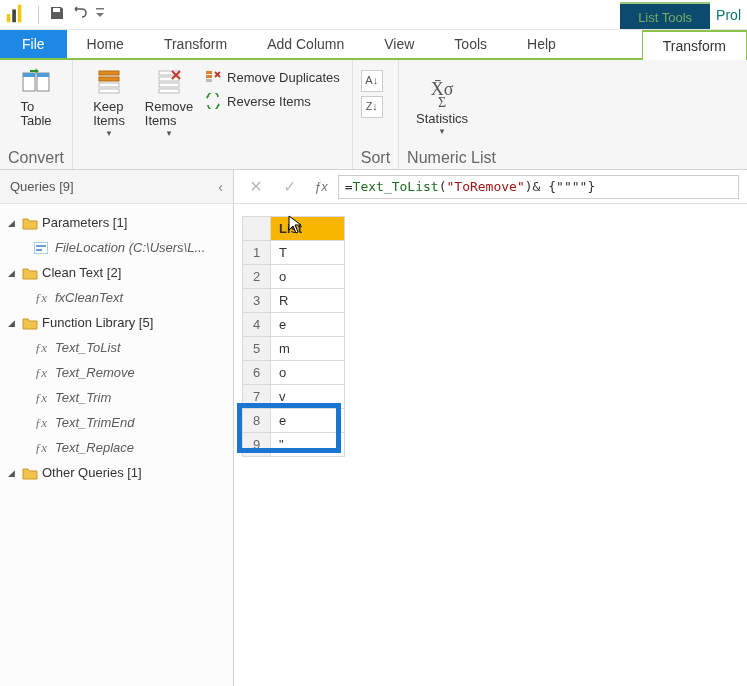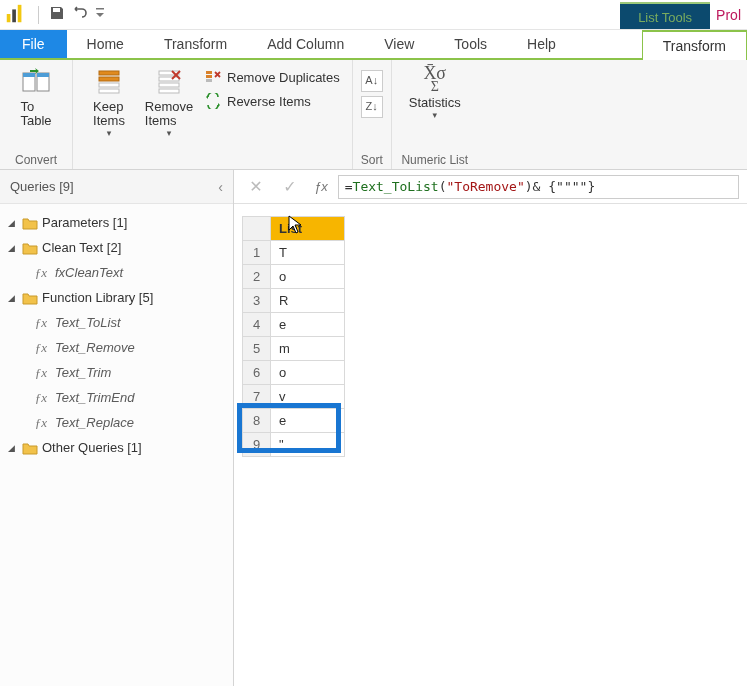--- a/index.html
+++ b/index.html
@@ -46,21 +46,21 @@
   .ctx-tab {
     background: #0c4a6e;
     color: #7aac5e;
     border-top: 2px solid #9cc87a;
     padding: 6px 18px 4px;
     font-size: 13px;
   }
   .title-right {
     padding: 0 6px;
     font-size: 14px;
-    color: #be185d;
+    color: #0f766e;
   }
 
   
   .ribbon-tabs {
     height: 30px;
     display: flex;
     align-items: stretch;
     border-bottom: 2px solid #8bc34a;
     background: #fff;
   }
@@ -105,21 +105,21 @@
   }
   .rgroup-body {
     flex: 1;
     display: flex;
     align-items: flex-start;
     gap: 4px;
   }
   .rgroup-label {
     text-align: center;
     color: #666;
-    font-size: 12px;
+    font-size: 16px;
     padding-top: 2px;
   }
   .big-btn {
     display: flex;
     flex-direction: column;
     align-items: center;
     justify-content: flex-start;
     width: 56px;
     padding: 2px 2px;
     cursor: pointer;
@@ -473,21 +473,21 @@
           <span>A↓</span>
         </div>
         <div class="sort-btn">
           <span>Z↓</span>
         </div>
       </div>
     </div>
     <div class="rgroup-label">Sort</div>
   </div>
 
-  <div class="rgroup" style="border-right:none;">
+  <div class="rgroup" style="border-right:none;margin-top:16px;">
     <div class="rgroup-body">
       <div class="big-btn" style="width:70px;">
         <span class="ic" style="height:28px;">
           <span style="font-family:serif;font-size:18px;color:#555;line-height:12px;text-align:center;">X̄σ<br><span style="font-size:14px;">Σ</span></span>
         </span>
         <span class="lbl">Statistics</span>
         <span class="caret">▾</span>
       </div>
     </div>
     <div class="rgroup-label">Numeric List</div>
@@ -501,20 +501,30 @@
       <span>Queries [9]</span>
       <span class="collapse">‹</span>
     </div>
     <div class="qtree" id="qtree">
         <div class="qgroup">
           <span class="tri">◢</span>
           <span class="folder-ic"><svg width="16" height="14" viewBox="0 0 16 14">
               <path d="M1 3 h5 l1 2 h8 v8 h-14 z" fill="#f2c24a" stroke="#c99a2a"></path>
             </svg></span>
           <span>Parameters [1]</span>
+        </div>
+        <div class="qitem">
+          <span class="item-ic">
+            <svg width="14" height="12" viewBox="0 0 14 12">
+              <rect x="0" y="0" width="14" height="12" fill="#fff" stroke="#6aa0d8"></rect>
+              <rect x="2" y="3" width="10" height="2" fill="#6aa0d8"></rect>
+              <rect x="2" y="7" width="6" height="2" fill="#6aa0d8"></rect>
+            </svg>
+          </span>
+          <span>FileLocation (C:\Users\L...</span>
         </div>
         <div class="qgroup">
           <span class="tri">◢</span>
           <span class="folder-ic"><svg width="16" height="14" viewBox="0 0 16 14">
               <path d="M1 3 h5 l1 2 h8 v8 h-14 z" fill="#f2c24a" stroke="#c99a2a"></path>
             </svg></span>
           <span>Clean Text [2]</span>
         </div>
         <div class="qitem">
           <span class="item-ic">

